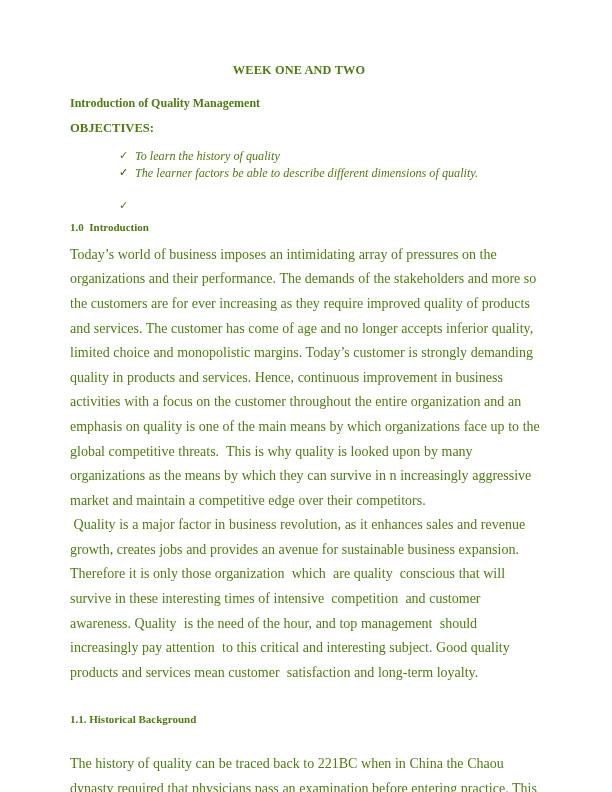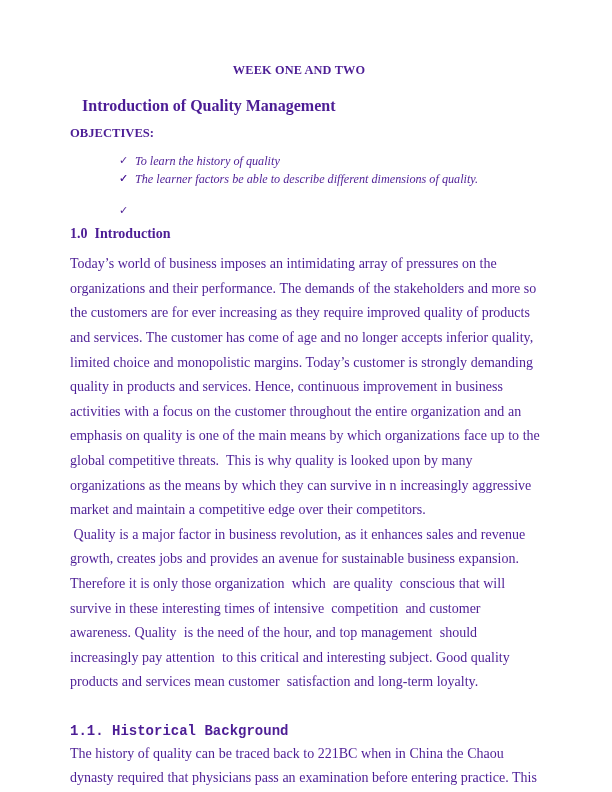--- a/index.html
+++ b/index.html
@@ -7,21 +7,21 @@
     padding: 0;
     background: #ffffff;
   }
   .page {
     position: relative;
     width: 548px;
     height: 792px;
     background: #ffffff;
     overflow: hidden;
     font-family: "Liberation Serif", "DejaVu Serif", serif;
-    color: #4c1d95;
+    color: #4d7c0f;
     box-sizing: border-box;
   }
   .content {
     position: absolute;
     left: 70px;
     top: 62px;
     width: 476px;
   }
 
   .doc-title {
@@ -35,24 +35,24 @@
   }
 
   .chapter-label {
     font-size: 12.6px;
     line-height: 1.35;
     margin: 0 0 9px 0;
     font-weight: normal;
   }
 
   .subtitle {
-    font-size: 16px;
+    font-size: 12px;
     font-weight: bold;
     line-height: 1.35;
-    margin: 0 0 9px 12px;
+    margin: 0 0 9px 0;
   }
 
   .objectives-label {
     font-size: 12.6px;
     font-weight: bold;
     line-height: 1.35;
     margin: 0 0 6px 0;
   }
 
   .objectives-list {
@@ -74,34 +74,33 @@
   .check-icon {
     position: absolute;
     left: 49px;
     top: 0;
     font-style: normal;
     font-size: 11px;
     line-height: 1.44;
   }
 
   .section-heading {
-    font-size: 14px;
+    font-size: 11px;
     font-weight: bold;
     line-height: 1.35;
     margin: 0;
     white-space: pre;
   }
   .heading-1-0 {
     margin-top: 37px;
     margin-bottom: 8px;
   }
   .heading-1-1 {
     margin-top: 27px;
-    margin-bottom: 1px;
-    font-family: Liberation Mono, monospace;
+    margin-bottom: 25px;
   }
 
   .body-para {
     font-size: 14px;
     line-height: 24.6px;
     margin: 0;
     text-align: left;
     white-space: pre-wrap;
     word-spacing: 0.1px;
   }

